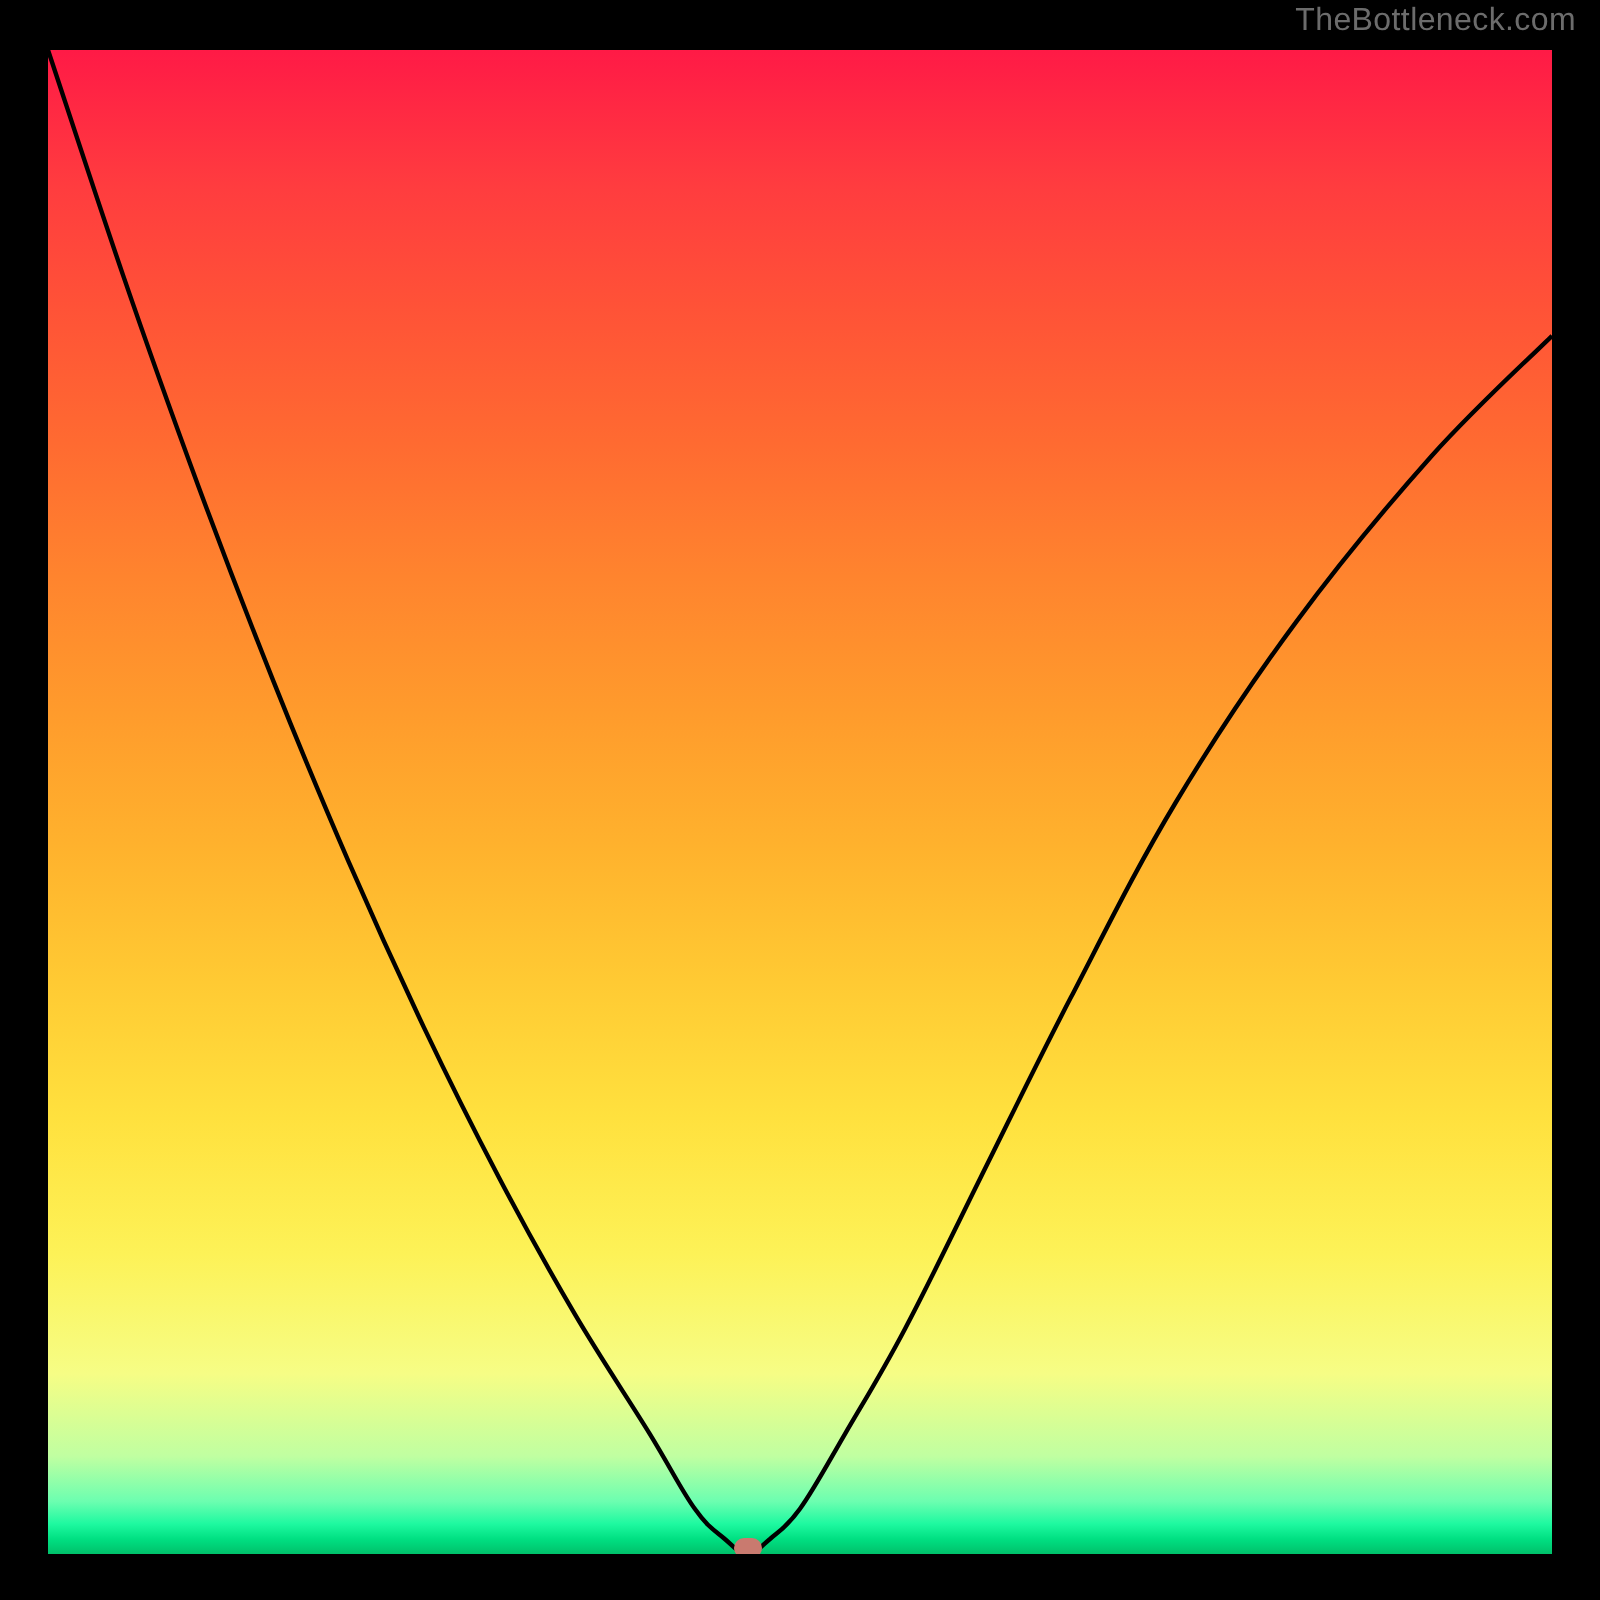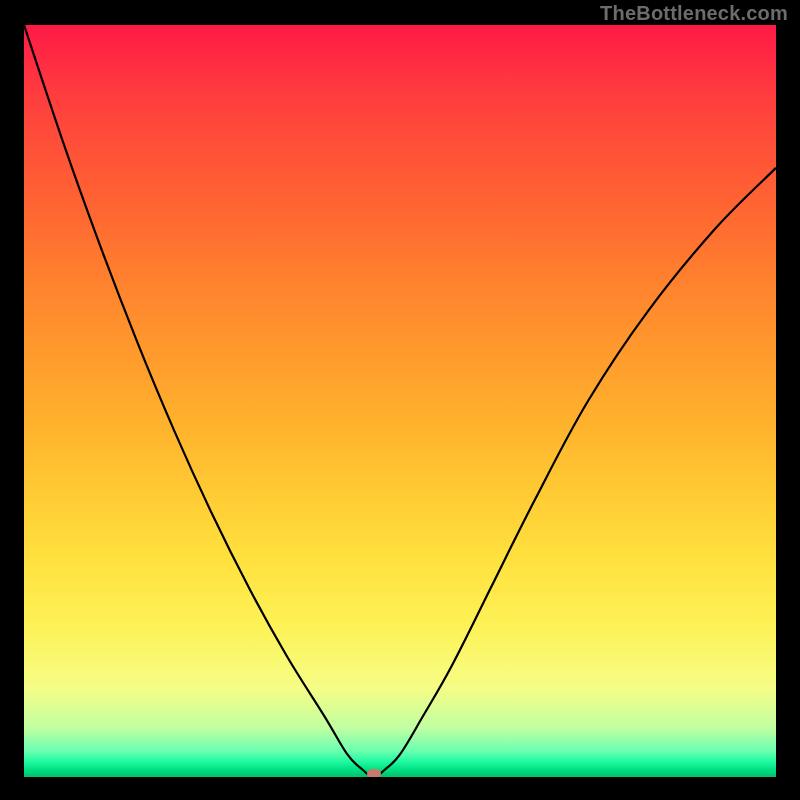--- a/index.html
+++ b/index.html
@@ -15,22 +15,22 @@
     position: relative;
     width: 800px;
     height: 800px;
     background: #000;
   }
   .watermark {
     position: absolute;
     top: 2px;
     right: 12px;
     color: #6c6c6c;
-    font-size: 20px;
-    font-weight: 700;
+    font-size: 16px;
+    font-weight: 400;
     letter-spacing: 0.2px;
     z-index: 5;
   }
   .plot {
     position: absolute;
     left: 24px;
     top: 25px;
     width: 752px;
     height: 752px;
     background: linear-gradient(to bottom,

